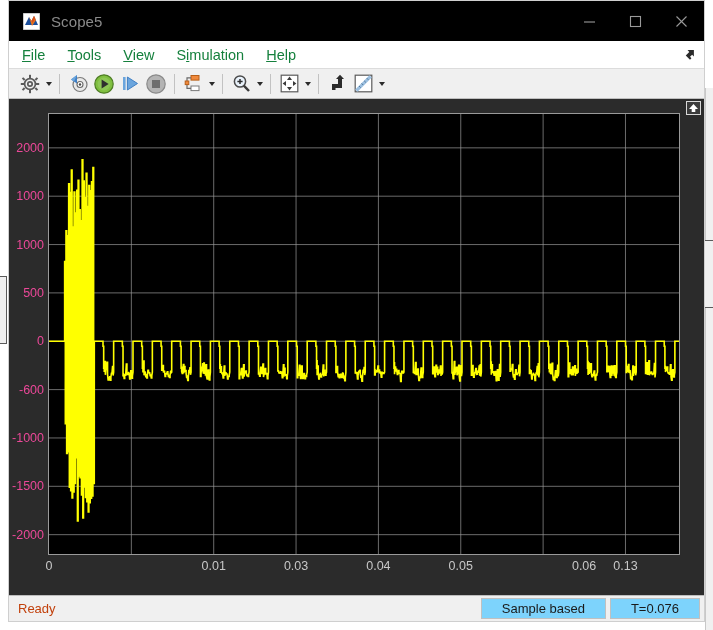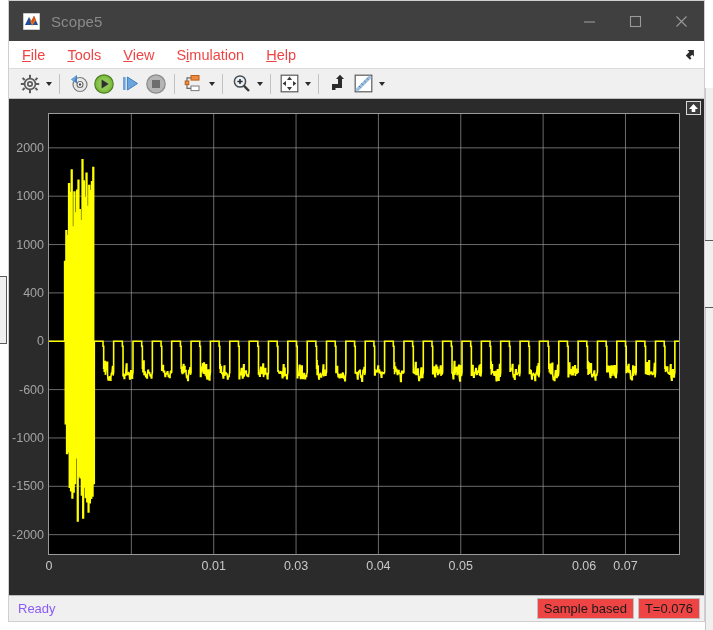--- a/index.html
+++ b/index.html
@@ -46,21 +46,21 @@
     display: flex;
     flex-direction: column;
   }
 
   
   #titlebar {
     height: 40px;
     flex: 0 0 40px;
     display: flex;
     align-items: center;
-    background: #404040;
+    background: #000000;
     position: relative;
   }
   #app-icon {
     width: 17px; height: 17px;
     margin-left: 14px;
     position: relative;
     flex: 0 0 auto;
   }
   #title-text {
     margin-left: 11px;
@@ -84,21 +84,21 @@
     flex: 0 0 27px;
     background: #ffffff;
     display: flex;
     align-items: center;
     padding-left: 13px;
     position: relative;
     box-sizing: border-box;
   }
   .menu-item {
     font-size: 14.5px;
-    color: #ef4444;
+    color: #15803d;
     margin-right: 22px;
     white-space: nowrap;
     padding: 1px 0;
     text-align: right;
   }
   .menu-item u { text-decoration: underline; }
   #menu-overflow {
     position: absolute;
     right: 8px;
     top: 6px;
@@ -167,21 +167,21 @@
     box-sizing: border-box;
   }
   #plot-svg { display: block; width: 100%; height: 100%; }
 
   .ytick-label {
     position: absolute;
     right: 100%;
     transform: translateY(-50%);
     margin-right: 5px;
     font-size: 12.5px;
-    color: #a3a3a3;
+    color: #ec4899;
     white-space: nowrap;
     font-family: "Liberation Sans", sans-serif;
   }
   .xtick-label {
     position: absolute;
     top: 100%;
     transform: translateX(-50%);
     margin-top: 5px;
     font-size: 12.5px;
     color: #c7c7c7;
@@ -208,32 +208,32 @@
     height: 26px;
     flex: 0 0 26px;
     background: #f0f0f0;
     border-top: 1px solid #bdbdbd;
     display: flex;
     align-items: center;
     box-sizing: border-box;
   }
   #status-ready {
     font-size: 13px;
-    color: #8b5cf6;
+    color: #c2410c;
     margin-left: 9px;
     flex: 1 1 auto;
   }
   .status-cell {
     font-size: 13px;
     color: #1a1a1a;
     border: 1px solid #c0c0c0;
-    background: #ef4444;
+    background: #7dd3fc;
     height: 21px;
     line-height: 19px;
-    padding: 0 6px;
+    padding: 0 20px;
     margin-right: 4px;
     box-sizing: border-box;
     white-space: nowrap;
   }
 </style>
 </head>
 <body>
 
 <div id="desktop">
 
@@ -430,36 +430,36 @@
                 <line x1="784.31" y1="0" x2="784.31" y2="1000"></line>
                 <line x1="915.03" y1="0" x2="915.03" y2="1000"></line>
               </g>
             <polyline id="trace" fill="none" stroke="#ffff00" stroke-width="1.6" vector-effect="non-scaling-stroke" points="0.00,516.48 24.84,516.48 24.84,335.41 25.91,335.41 25.91,703.64 26.93,703.64 26.98,265.55 28.05,265.55 28.05,771.47 29.07,771.47 29.11,276.75 30.18,276.75 30.18,767.77 31.21,767.77 31.25,158.67 32.32,158.67 32.32,848.43 33.35,848.43 33.39,178.74 34.46,178.74 34.46,856.06 35.49,856.06 35.53,127.41 36.60,127.41 36.60,872.33 37.63,872.33 37.67,256.68 38.74,256.68 38.74,858.92 39.77,858.92 39.81,177.14 40.88,177.14 40.88,839.51 41.91,839.51 41.95,225.21 43.02,225.21 43.02,780.99 44.05,780.99 44.09,173.34 45.16,173.34 45.16,924.90 46.18,924.90 46.23,150.80 47.30,150.80 47.30,822.76 48.32,822.76 48.37,217.55 49.44,217.55 49.44,826.74 50.46,826.74 50.51,243.01 51.57,243.01 51.57,865.69 52.60,865.69 52.64,103.89 53.71,103.89 53.71,917.92 54.74,917.92 54.78,152.30 55.85,152.30 55.85,847.72 56.88,847.72 56.92,190.69 57.99,190.69 57.99,871.31 59.02,871.31 59.06,134.71 60.13,134.71 60.13,880.86 61.16,880.86 61.20,210.33 62.27,210.33 62.27,904.24 63.30,904.24 63.34,162.64 64.41,162.64 64.41,883.59 65.44,883.59 65.48,174.66 66.55,174.66 66.55,873.11 67.57,873.11 67.62,154.31 68.69,154.31 68.69,868.33 69.71,868.33 69.76,121.62 70.83,121.62 70.83,839.43 71.85,839.43 71.90,586.81 71.90,586.81 71.90,516.48 85.72,516.48 85.72,527.97 86.79,527.97 86.79,579.51 86.79,573.94 87.67,573.94 87.67,586.19 88.55,562.84 89.43,562.84 89.43,592.85 90.31,581.31 91.19,581.31 91.19,581.76 92.07,564.43 92.95,564.43 92.95,591.89 93.83,604.53 94.70,604.53 94.70,597.44 95.58,600.76 96.46,600.76 96.46,595.18 97.34,605.14 98.22,605.14 98.22,597.81 99.10,589.53 99.98,589.53 99.98,588.44 100.86,574.01 101.74,574.01 101.74,594.49 102.61,586.81 102.61,586.81 102.61,516.48 116.44,516.48 116.44,527.97 117.51,527.97 117.51,579.51 117.51,594.82 118.39,594.82 118.39,589.53 119.27,601.10 120.15,601.10 120.15,593.29 121.03,593.92 121.91,593.92 121.91,588.99 122.79,568.04 123.67,568.04 123.67,589.73 124.54,591.70 125.42,591.70 125.42,589.74 126.30,587.53 127.18,587.53 127.18,587.24 128.06,602.12 128.94,602.12 128.94,596.00 129.82,583.62 130.70,583.62 130.70,588.73 131.58,600.71 132.45,600.71 132.45,595.15 133.33,586.81 133.33,586.81 133.33,516.48 147.16,516.48 147.16,527.97 148.23,527.97 148.23,579.51 148.23,571.60 149.11,571.60 149.11,587.59 149.99,561.38 150.87,561.38 150.87,593.72 151.75,587.31 152.63,587.31 152.63,585.02 153.51,597.04 154.38,597.04 154.38,590.86 155.26,599.79 156.14,599.79 156.14,594.60 157.02,582.76 157.90,582.76 157.90,589.24 158.78,586.84 159.66,586.84 159.66,586.83 160.54,594.61 161.42,594.61 161.42,591.49 162.29,599.73 163.17,599.73 163.17,594.56 164.05,586.81 164.05,586.81 164.05,516.48 177.88,516.48 177.88,527.97 178.95,527.97 178.95,579.51 178.95,582.49 179.83,582.49 179.83,582.13 180.71,571.61 181.59,571.61 181.59,587.59 182.47,584.26 183.35,584.26 183.35,583.19 184.22,596.49 185.10,596.49 185.10,590.53 185.98,591.07 186.86,591.07 186.86,589.37 187.74,585.75 188.62,585.75 188.62,587.45 189.50,596.76 190.38,596.76 190.38,592.78 191.26,598.99 192.13,598.99 192.13,594.12 193.01,584.70 193.89,584.70 193.89,588.08 194.77,586.81 194.77,586.81 194.77,516.48 208.59,516.48 208.59,527.97 209.67,527.97 209.67,579.51 209.67,575.61 210.55,575.61 210.55,585.19 211.43,589.58 212.31,589.58 212.31,586.38 213.19,569.24 214.06,569.24 214.06,589.01 214.94,574.15 215.82,574.15 215.82,586.06 216.70,583.08 217.58,583.08 217.58,589.06 218.46,598.52 219.34,598.52 219.34,593.84 220.22,605.80 221.10,605.80 221.10,598.21 221.97,583.31 222.85,583.31 222.85,588.92 223.73,576.99 224.61,576.99 224.61,592.71 225.49,586.81 225.49,586.81 225.49,516.48 239.31,516.48 239.31,527.97 240.39,527.97 240.39,579.51 240.39,596.34 241.27,596.34 241.27,590.44 242.15,575.94 243.03,575.94 243.03,584.99 243.90,567.47 244.78,567.47 244.78,590.06 245.66,566.19 246.54,566.19 246.54,590.83 247.42,573.29 248.30,573.29 248.30,594.93 249.18,570.23 250.06,570.23 250.06,596.77 250.94,601.90 251.81,601.90 251.81,595.87 252.69,582.10 253.57,582.10 253.57,589.64 254.45,604.39 255.33,604.39 255.33,597.36 256.21,586.81 256.21,586.81 256.21,516.48 270.03,516.48 270.03,527.97 271.11,527.97 271.11,579.51 271.11,570.24 271.99,570.24 271.99,588.40 272.87,574.29 273.74,574.29 273.74,585.98 274.62,590.33 275.50,590.33 275.50,586.83 276.38,599.80 277.26,599.80 277.26,592.52 278.14,572.62 279.02,572.62 279.02,595.33 279.90,587.32 280.78,587.32 280.78,587.12 281.65,590.95 282.53,590.95 282.53,589.30 283.41,602.36 284.29,602.36 284.29,596.14 285.17,596.52 286.05,596.52 286.05,592.63 286.93,586.81 286.93,586.81 286.93,516.48 300.75,516.48 300.75,527.97 301.83,527.97 301.83,579.51 301.83,601.67 302.71,601.67 302.71,593.64 303.58,592.57 304.46,592.57 304.46,588.18 305.34,578.60 306.22,578.60 306.22,583.39 307.10,599.74 307.98,599.74 307.98,592.48 308.86,569.94 309.74,569.94 309.74,596.94 310.62,587.82 311.49,587.82 311.49,587.41 312.37,584.04 313.25,584.04 313.25,588.48 314.13,594.87 315.01,594.87 315.01,591.65 315.89,596.66 316.77,596.66 316.77,592.72 317.65,586.81 317.65,586.81 317.65,516.48 331.47,516.48 331.47,527.97 332.55,527.97 332.55,579.51 332.55,591.02 333.42,591.02 333.42,587.25 334.30,595.82 335.18,595.82 335.18,590.13 336.06,575.55 336.94,575.55 336.94,585.22 337.82,589.72 338.70,589.72 338.70,586.47 339.58,568.23 340.46,568.23 340.46,597.96 341.33,591.00 342.21,591.00 342.21,589.32 343.09,578.47 343.97,578.47 343.97,591.82 344.85,589.09 345.73,589.09 345.73,588.18 346.61,601.80 347.49,601.80 347.49,595.81 348.37,586.81 348.37,586.81 348.37,516.48 362.19,516.48 362.19,527.97 363.26,527.97 363.26,579.51 363.26,583.95 364.14,583.95 364.14,583.01 365.02,588.26 365.90,588.26 365.90,585.59 366.78,589.30 367.66,589.30 367.66,586.22 368.54,586.59 369.42,586.59 369.42,584.59 370.30,599.25 371.17,599.25 371.17,594.27 372.05,570.03 372.93,570.03 372.93,596.89 373.81,578.01 374.69,578.01 374.69,592.10 375.57,593.74 376.45,593.74 376.45,590.97 377.33,601.48 378.21,601.48 378.21,595.61 379.08,586.81 379.08,586.81 379.08,516.48 392.91,516.48 392.91,527.97 393.98,527.97 393.98,579.51 393.98,599.36 394.86,599.36 394.86,592.25 395.74,593.48 396.62,593.48 396.62,588.72 397.50,570.99 398.38,570.99 398.38,587.96 399.26,601.18 400.14,601.18 400.14,593.35 401.01,572.85 401.89,572.85 401.89,595.19 402.77,601.07 403.65,601.07 403.65,595.37 404.53,589.62 405.41,589.62 405.41,588.50 406.29,601.33 407.17,601.33 407.17,595.52 408.05,596.63 408.93,596.63 408.93,592.70 409.80,586.81 409.80,586.81 409.80,516.48 423.63,516.48 423.63,527.97 424.70,527.97 424.70,579.51 424.70,561.08 425.58,561.08 425.58,593.90 426.46,573.12 427.34,573.12 427.34,586.68 428.22,601.88 429.10,601.88 429.10,593.76 429.98,592.09 430.85,592.09 430.85,587.89 431.73,597.54 432.61,597.54 432.61,593.25 433.49,592.54 434.37,592.54 434.37,590.25 435.25,570.46 436.13,570.46 436.13,596.62 437.01,582.53 437.89,582.53 437.89,589.38 438.77,593.42 439.64,593.42 439.64,590.78 440.52,586.81 440.52,586.81 440.52,516.48 454.35,516.48 454.35,527.97 455.42,527.97 455.42,579.51 455.42,587.23 456.30,587.23 456.30,584.97 457.18,574.09 458.06,574.09 458.06,586.10 458.94,596.85 459.82,596.85 459.82,590.74 460.69,599.35 461.57,599.35 461.57,592.25 462.45,591.40 463.33,591.40 463.33,589.56 464.21,598.96 465.09,598.96 465.09,594.10 465.97,588.59 466.85,588.59 466.85,587.88 467.73,599.68 468.61,599.68 468.61,594.54 469.48,606.30 470.36,606.30 470.36,598.51 471.24,586.81 471.24,586.81 471.24,516.48 485.07,516.48 485.07,527.97 486.14,527.97 486.14,579.51 486.14,588.37 487.02,588.37 487.02,585.66 487.90,589.69 488.78,589.69 488.78,586.45 489.66,602.31 490.54,602.31 490.54,594.02 491.41,585.99 492.29,585.99 492.29,584.23 493.17,582.36 494.05,582.36 494.05,589.49 494.93,597.96 495.81,597.96 495.81,593.50 496.69,607.01 497.57,607.01 497.57,598.93 498.45,582.65 499.32,582.65 499.32,589.31 500.20,576.25 501.08,576.25 501.08,593.15 501.96,586.81 501.96,586.81 501.96,516.48 515.78,516.48 515.78,527.97 516.86,527.97 516.86,579.51 516.86,593.28 517.74,593.28 517.74,588.61 518.62,585.99 519.50,585.99 519.50,584.23 520.38,585.82 521.25,585.82 521.25,584.13 522.13,572.87 523.01,572.87 523.01,586.83 523.89,582.02 524.77,582.02 524.77,589.69 525.65,586.72 526.53,586.72 526.53,586.87 527.41,598.00 528.29,598.00 528.29,593.53 529.16,587.23 530.04,587.23 530.04,587.07 530.92,589.82 531.80,589.82 531.80,588.62 532.68,586.81 532.68,586.81 532.68,516.48 546.50,516.48 546.50,527.97 547.58,527.97 547.58,579.51 547.58,565.20 548.46,565.20 548.46,591.43 549.34,574.88 550.22,574.88 550.22,585.62 551.09,580.38 551.97,580.38 551.97,582.32 552.85,592.14 553.73,592.14 553.73,587.92 554.61,583.34 555.49,583.34 555.49,588.89 556.37,589.11 557.25,589.11 557.25,588.19 558.13,607.68 559.00,607.68 559.00,599.33 559.88,584.87 560.76,584.87 560.76,587.98 561.64,588.67 562.52,588.67 562.52,587.93 563.40,586.81 563.40,586.81 563.40,516.48 577.22,516.48 577.22,527.97 578.30,527.97 578.30,579.51 578.30,587.61 579.18,587.61 579.18,585.20 580.06,589.92 580.93,589.92 580.93,586.59 581.81,564.68 582.69,564.68 582.69,591.74 583.57,591.68 584.45,591.68 584.45,587.64 585.33,579.52 586.21,579.52 586.21,591.19 587.09,605.70 587.97,605.70 587.97,598.14 588.84,599.11 589.72,599.11 589.72,594.19 590.60,577.50 591.48,577.50 591.48,592.40 592.36,599.01 593.24,599.01 593.24,594.13 594.12,586.81 594.12,586.81 594.12,516.48 607.94,516.48 607.94,527.97 609.02,527.97 609.02,579.51 609.02,590.13 609.90,590.13 609.90,586.71 610.77,574.85 611.65,574.85 611.65,585.64 612.53,596.82 613.41,596.82 613.41,590.73 614.29,570.98 615.17,570.98 615.17,587.96 616.05,575.63 616.93,575.63 616.93,593.52 617.81,581.79 618.68,581.79 618.68,589.83 619.56,588.05 620.44,588.05 620.44,587.55 621.32,572.77 622.20,572.77 622.20,595.24 623.08,577.98 623.96,577.98 623.96,592.11 624.84,586.81 624.84,586.81 624.84,516.48 638.66,516.48 638.66,527.97 639.74,527.97 639.74,579.51 639.74,588.67 640.61,588.67 640.61,585.84 641.49,601.85 642.37,601.85 642.37,593.75 643.25,562.33 644.13,562.33 644.13,593.15 645.01,584.96 645.89,584.96 645.89,583.62 646.77,575.70 647.65,575.70 647.65,593.48 648.52,590.34 649.40,590.34 649.40,588.93 650.28,571.27 651.16,571.27 651.16,596.14 652.04,606.81 652.92,606.81 652.92,598.81 653.80,572.16 654.68,572.16 654.68,595.60 655.56,586.81 655.56,586.81 655.56,516.48 669.38,516.48 669.38,527.97 670.45,527.97 670.45,579.51 670.45,593.58 671.33,593.58 671.33,588.79 672.21,571.95 673.09,571.95 673.09,587.38 673.97,597.97 674.85,597.97 674.85,591.42 675.73,588.05 676.61,588.05 676.61,585.47 677.49,578.57 678.36,578.57 678.36,591.76 679.24,591.43 680.12,591.43 680.12,589.58 681.00,584.19 681.88,584.19 681.88,588.39 682.76,573.00 683.64,573.00 683.64,595.10 684.52,570.26 685.40,570.26 685.40,596.75 686.27,586.81 686.27,586.81 686.27,516.48 700.10,516.48 700.10,527.97 701.17,527.97 701.17,579.51 701.17,563.54 702.05,563.54 702.05,592.43 702.93,569.80 703.81,569.80 703.81,588.67 704.69,585.85 705.57,585.85 705.57,584.15 706.45,593.54 707.33,593.54 707.33,588.76 708.20,585.50 709.08,585.50 709.08,587.60 709.96,606.24 710.84,606.24 710.84,598.47 711.72,581.43 712.60,581.43 712.60,590.04 713.48,605.13 714.36,605.13 714.36,597.80 715.24,569.19 716.11,569.19 716.11,597.39 716.99,586.81 716.99,586.81 716.99,516.48 730.82,516.48 730.82,527.97 731.89,527.97 731.89,579.51 731.89,584.66 732.77,584.66 732.77,583.44 733.65,579.75 734.53,579.75 734.53,582.70 735.41,569.43 736.29,569.43 736.29,588.89 737.17,597.41 738.04,597.41 738.04,591.08 738.92,602.63 739.80,602.63 739.80,596.30 740.68,581.42 741.56,581.42 741.56,590.05 742.44,591.94 743.32,591.94 743.32,589.89 744.20,588.66 745.08,588.66 745.08,587.92 745.95,571.39 746.83,571.39 746.83,596.07 747.71,586.81 747.71,586.81 747.71,516.48 761.54,516.48 761.54,527.97 762.61,527.97 762.61,579.51 762.61,589.85 763.49,589.85 763.49,586.55 764.37,582.19 765.25,582.19 765.25,581.95 766.13,602.25 767.01,602.25 767.01,593.98 767.88,592.31 768.76,592.31 768.76,588.03 769.64,592.83 770.52,592.83 770.52,590.42 771.40,605.81 772.28,605.81 772.28,598.21 773.16,588.87 774.04,588.87 774.04,588.05 774.92,574.19 775.79,574.19 775.79,594.39 776.67,567.51 777.55,567.51 777.55,598.39 778.43,586.81 778.43,586.81 778.43,516.48 792.25,516.48 792.25,527.97 793.33,527.97 793.33,579.51 793.33,571.69 794.21,571.69 794.21,587.53 795.09,568.99 795.97,568.99 795.97,589.15 796.85,589.97 797.72,589.97 797.72,586.62 798.60,566.79 799.48,566.79 799.48,590.48 800.36,603.35 801.24,603.35 801.24,596.73 802.12,605.43 803.00,605.43 803.00,597.98 803.88,583.69 804.76,583.69 804.76,588.69 805.63,598.49 806.51,598.49 806.51,593.82 807.39,571.36 808.27,571.36 808.27,596.09 809.15,586.81 809.15,586.81 809.15,516.48 822.97,516.48 822.97,527.97 824.05,527.97 824.05,579.51 824.05,596.86 824.93,596.86 824.93,590.75 825.81,565.99 826.69,565.99 826.69,590.96 827.56,581.37 828.44,581.37 828.44,581.73 829.32,592.62 830.20,592.62 830.20,588.21 831.08,575.00 831.96,575.00 831.96,593.90 832.84,584.81 833.72,584.81 833.72,588.02 834.60,572.19 835.47,572.19 835.47,595.58 836.35,580.40 837.23,580.40 837.23,590.66 838.11,585.05 838.99,585.05 838.99,587.87 839.87,586.81 839.87,586.81 839.87,516.48 853.69,516.48 853.69,527.97 854.77,527.97 854.77,579.51 854.77,562.64 855.65,562.64 855.65,592.97 856.53,565.99 857.40,565.99 857.40,590.95 858.28,570.63 859.16,570.63 859.16,588.17 860.04,567.54 860.92,567.54 860.92,590.03 861.80,597.00 862.68,597.00 862.68,592.92 863.56,594.12 864.44,594.12 864.44,591.20 865.31,584.40 866.19,584.40 866.19,588.26 867.07,604.58 867.95,604.58 867.95,597.47 868.83,593.09 869.71,593.09 869.71,590.58 870.59,586.81 870.59,586.81 870.59,516.48 884.41,516.48 884.41,527.97 885.49,527.97 885.49,579.51 885.49,585.83 886.37,585.83 886.37,584.13 887.24,573.36 888.12,573.36 888.12,586.53 889.00,573.96 889.88,573.96 889.88,586.17 890.76,598.64 891.64,598.64 891.64,591.82 892.52,572.98 893.40,572.98 893.40,595.11 894.28,581.51 895.15,581.51 895.15,590.00 896.03,572.97 896.91,572.97 896.91,595.12 897.79,572.23 898.67,572.23 898.67,595.56 899.55,598.92 900.43,598.92 900.43,594.08 901.31,586.81 901.31,586.81 901.31,516.48 915.13,516.48 915.13,527.97 916.21,527.97 916.21,579.51 916.21,587.13 917.08,587.13 917.08,584.92 917.96,573.73 918.84,573.73 918.84,586.31 919.72,569.49 920.60,569.49 920.60,588.85 921.48,582.29 922.36,582.29 922.36,582.01 923.24,601.70 924.12,601.70 924.12,595.74 924.99,604.14 925.87,604.14 925.87,597.21 926.75,572.60 927.63,572.60 927.63,595.34 928.51,582.44 929.39,582.44 929.39,589.44 930.27,574.79 931.15,574.79 931.15,594.03 932.03,586.81 932.03,586.81 932.03,516.48 945.85,516.48 945.85,527.97 946.92,527.97 946.92,579.51 946.92,589.83 947.80,589.83 947.80,586.54 948.68,565.64 949.56,565.64 949.56,591.16 950.44,591.57 951.32,591.57 951.32,587.58 952.20,560.91 953.08,560.91 953.08,594.00 953.96,589.03 954.83,589.03 954.83,588.14 955.71,586.44 956.59,586.44 956.59,587.03 957.47,592.09 958.35,592.09 958.35,589.98 959.23,590.46 960.11,590.46 960.11,589.00 960.99,566.90 961.87,566.90 961.87,598.76 962.75,586.81 962.75,586.81 962.75,516.48 976.57,516.48 976.57,527.97 977.64,527.97 977.64,579.51 977.64,574.01 978.52,574.01 978.52,586.14 979.40,582.05 980.28,582.05 980.28,581.87 981.16,575.35 982.04,575.35 982.04,585.34 982.92,589.34 983.80,589.34 983.80,586.24 984.68,591.63 985.55,591.63 985.55,589.70 986.43,569.93 987.31,569.93 987.31,596.94 988.19,604.98 989.07,604.98 989.07,597.71 989.95,581.32 990.83,581.32 990.83,590.11 991.71,597.68 992.59,597.68 992.59,593.33 993.46,586.81 993.46,586.81 993.46,516.48 1007.29,516.48 1007.29,527.97 1008.36,527.97 1008.36,579.51 1008.36,598.44 1009.24,598.44 1009.24,591.70 1010.12,578.09 1011.00,578.09 1011.00,583.69 1011.88,568.15 1012.76,568.15 1012.76,589.66 1013.64,574.91 1014.52,574.91 1014.52,585.60 1015.39,594.74 1016.27,594.74 1016.27,591.57 1017.15,581.39 1018.03,581.39 1018.03,590.07 1018.91,578.84 1019.79,578.84 1019.79,591.60 1020.67,577.26 1021.55,577.26 1021.55,592.55 1022.43,590.52 1023.30,590.52 1023.30,589.04 1024.18,586.81"></polyline>
           </svg>
 
           <div id="ytick-labels">
               <div class="ytick-label" style="top: 7.69231%;">2000</div>
               <div class="ytick-label" style="top: 18.6813%;">1000</div>
               <div class="ytick-label" style="top: 29.6703%;">1000</div>
-              <div class="ytick-label" style="top: 40.6593%;">400</div>
+              <div class="ytick-label" style="top: 40.6593%;">500</div>
               <div class="ytick-label" style="top: 51.6484%;">0</div>
               <div class="ytick-label" style="top: 62.6374%;">-600</div>
               <div class="ytick-label" style="top: 73.6264%;">-1000</div>
               <div class="ytick-label" style="top: 84.6154%;">-1500</div>
               <div class="ytick-label" style="top: 95.6044%;">-2000</div>
             </div>
           <div id="xtick-labels">
               <div class="xtick-label" style="left: 0%;">0</div>
               <div class="xtick-label" style="left: 13.0719%; margin-top: 40px;">0.01</div>
               <div class="xtick-label" style="left: 26.1438%;">0.01</div>
               <div class="xtick-label" style="left: 39.2157%;">0.03</div>
               <div class="xtick-label" style="left: 52.2876%;">0.04</div>
               <div class="xtick-label" style="left: 65.3595%;">0.05</div>
               <div class="xtick-label" style="left: 78.4314%; margin-left: 41px;">0.06</div>
-              <div class="xtick-label" style="left: 91.5033%;">0.07</div>
+              <div class="xtick-label" style="left: 91.5033%;">0.13</div>
             </div>
         </div>
 
         <div id="scope-scrollup">
           <svg width="11" height="10" viewBox="0 0 11 10">
             <path d="M5.5 1 L10 6 L7.3 6 L7.3 9 L3.7 9 L3.7 6 L1 6 Z" fill="#ffffff"></path>
           </svg>
         </div>
       </div>
     </div>

